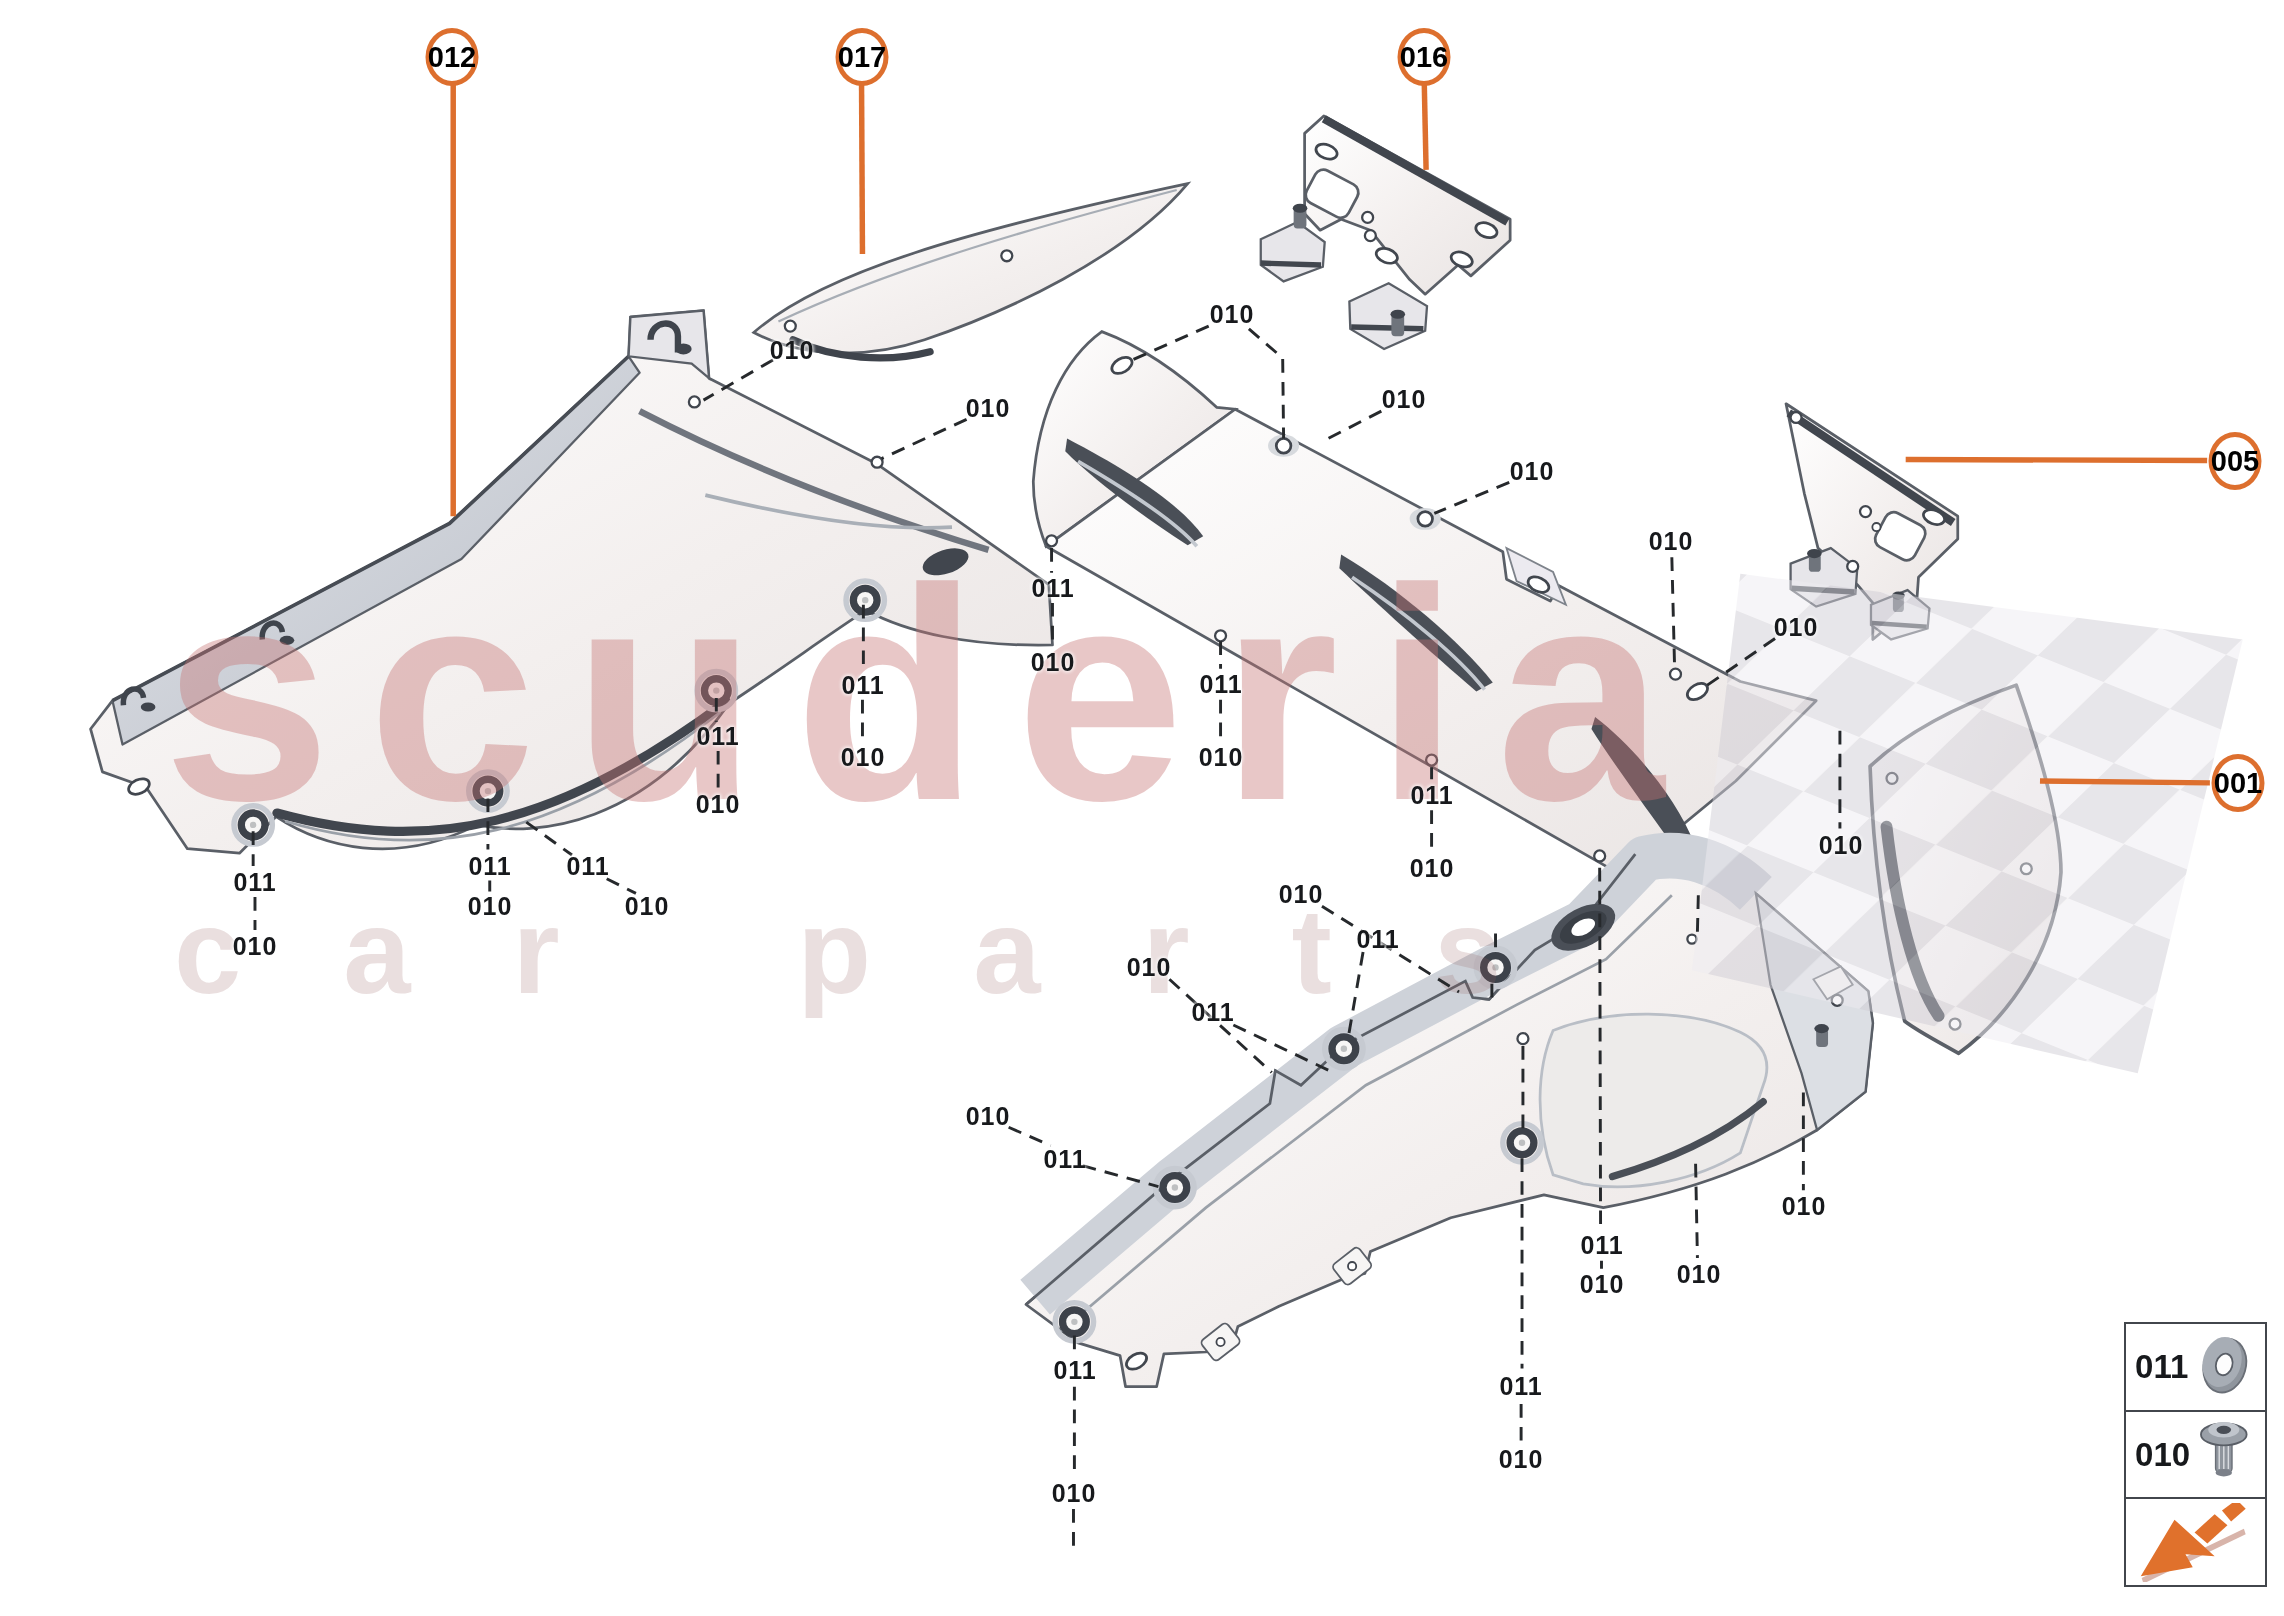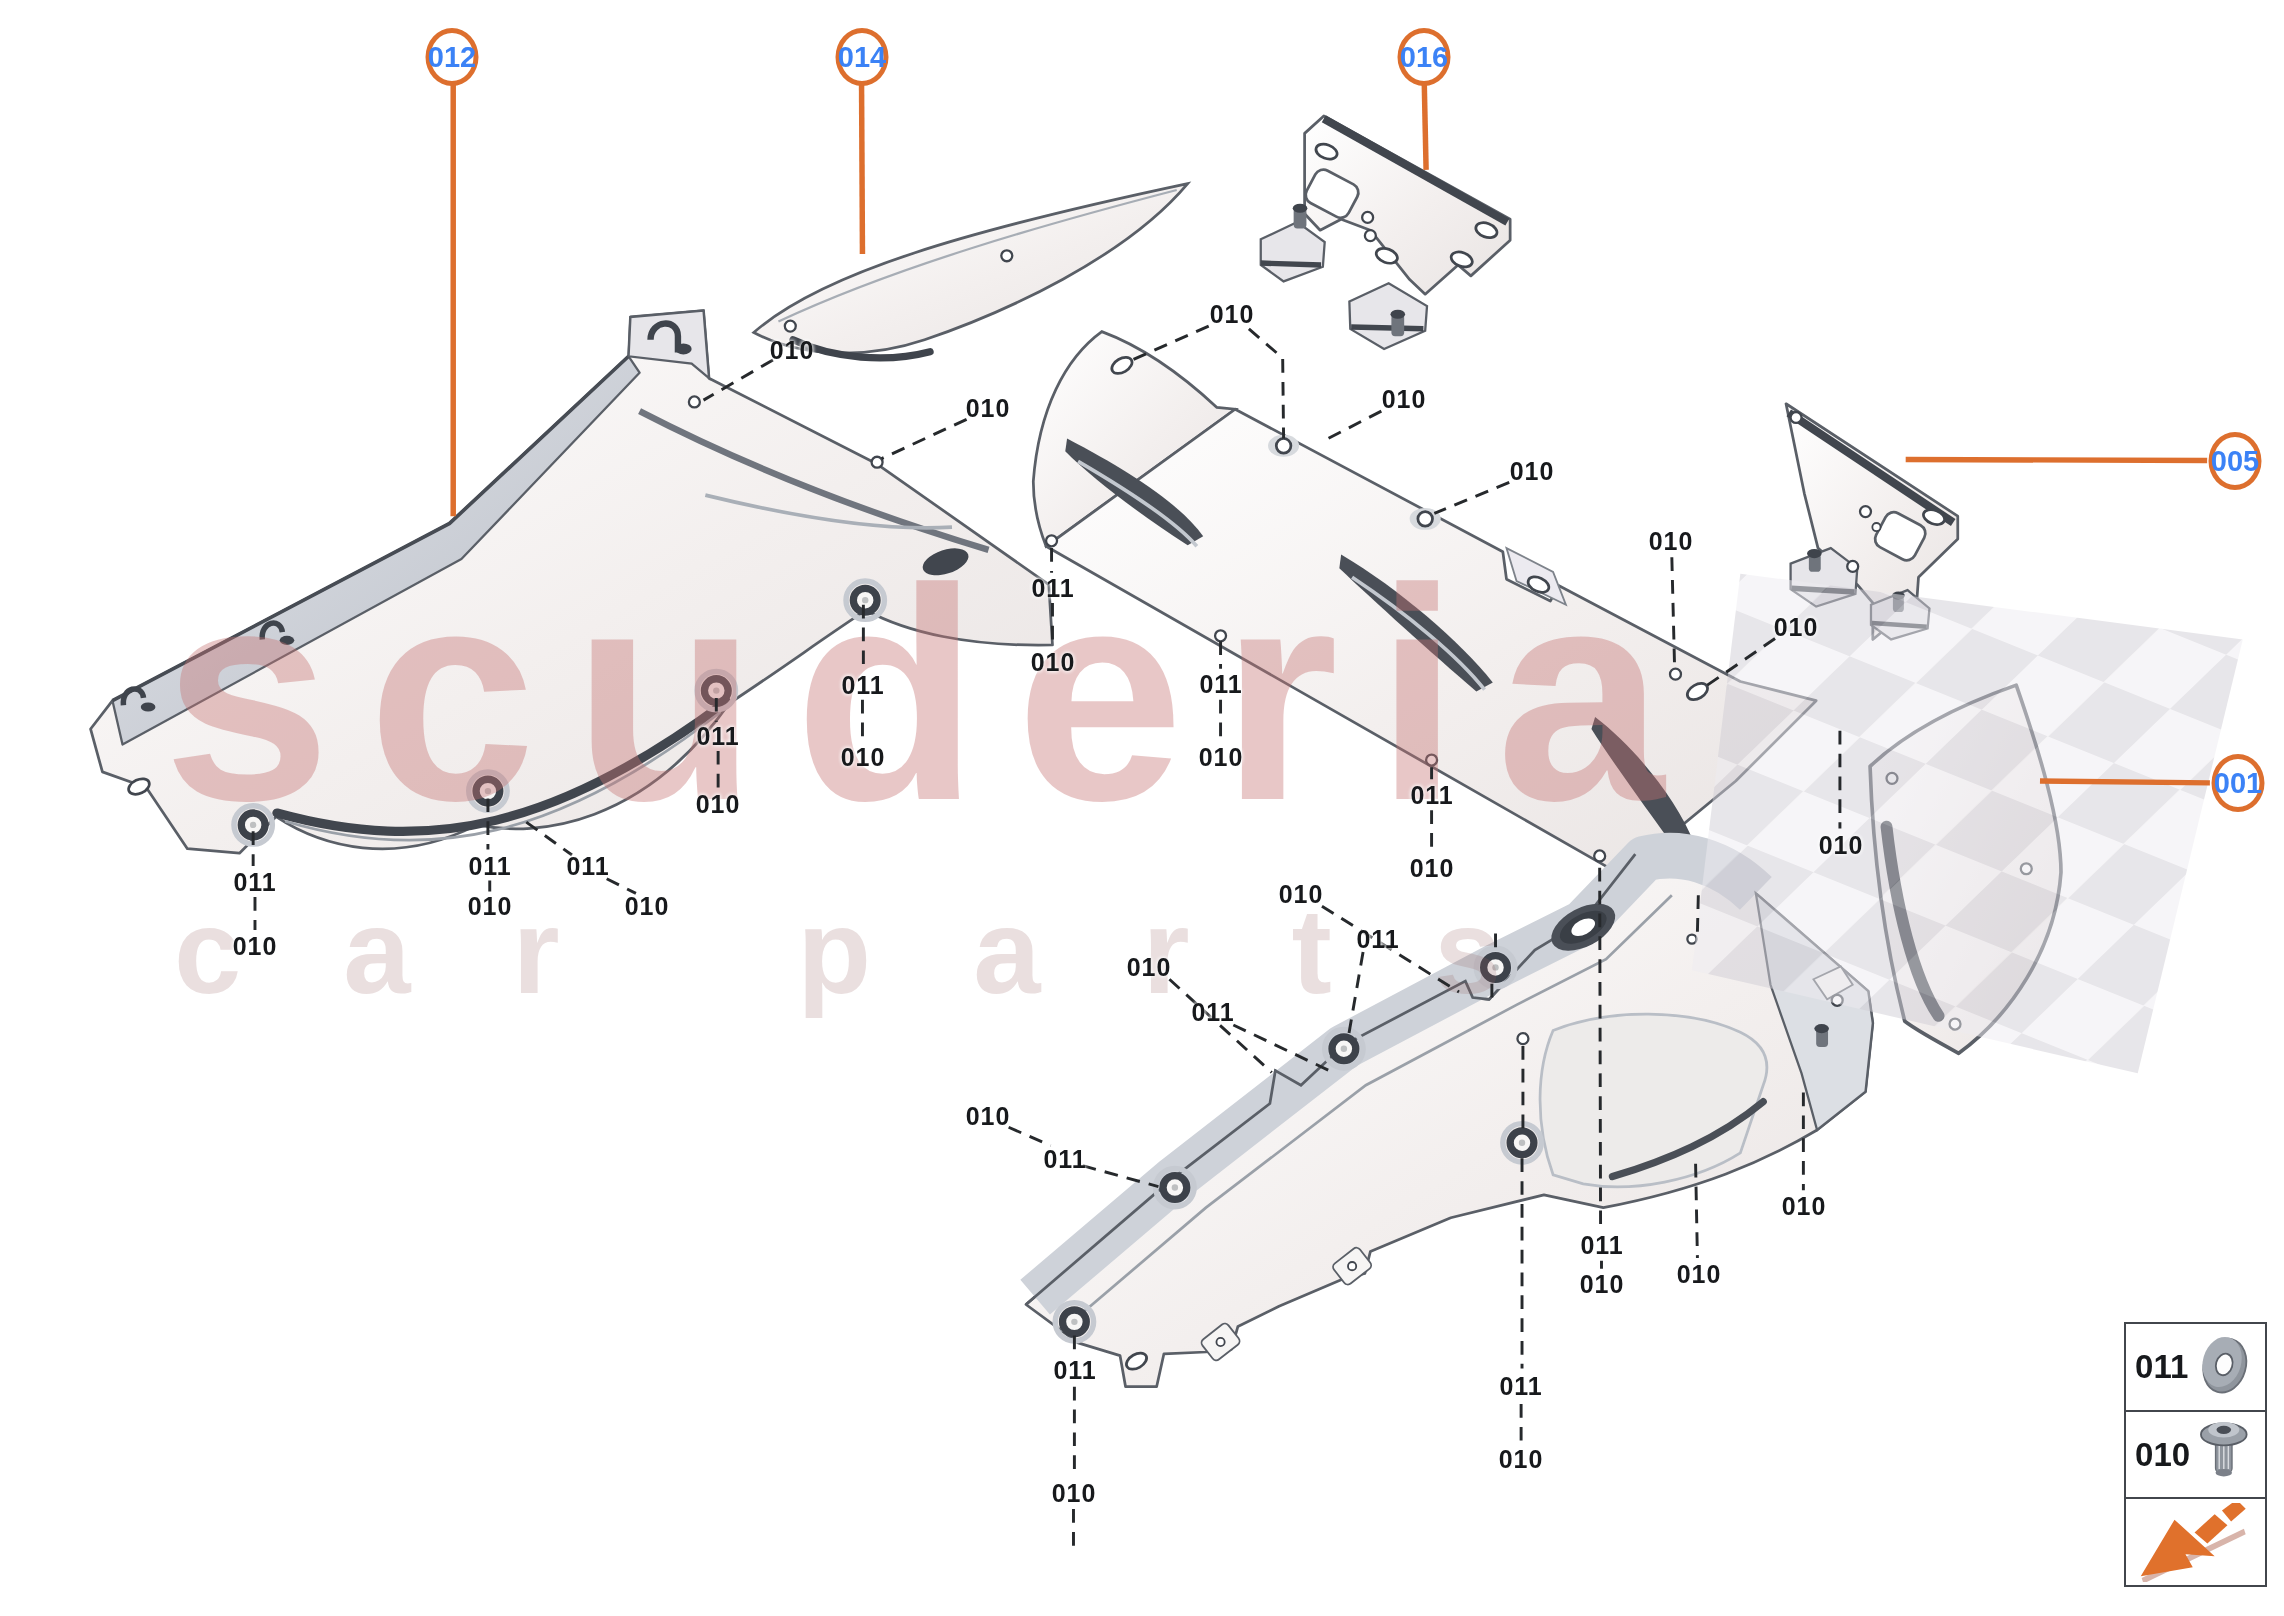--- a/index.html
+++ b/index.html
@@ -16,21 +16,21 @@
 
   
   .callout{position:absolute;transform:translate(-50%,-50%);font-weight:bold;font-size:25px;
            color:#17191c;letter-spacing:0.9px;white-space:nowrap;
            text-shadow:0 0 4.6px #fff,0 0 4.6px #fff;}
 
   
   .badge{position:absolute;width:53px;height:58px;transform:translate(-50%,-50%);
          border:5.5px solid #dd6f2e;border-radius:50%;background:#fff;display:flex;
          align-items:center;justify-content:center;box-sizing:border-box;}
-  .badge span{font-weight:bold;font-size:29px;color:#3b82f6;letter-spacing:0px;}
+  .badge span{font-weight:bold;font-size:29px;color:#000000;letter-spacing:0px;}
 
   
   .legend{position:absolute;left:2124px;top:1322px;width:143px;height:265px;
           border:2.7px solid #42464c;background:#fff;display:flex;flex-direction:column;box-sizing:border-box;}
   .legend .cell{flex:1;display:flex;align-items:center;justify-content:space-between;
           padding:0 9.1px;border-bottom:2.7px solid #42464c;box-sizing:border-box;}
   .legend .cell:last-child{border-bottom:none;justify-content:center;}
   .legend .code{font-weight:bold;font-size:33px;color:#17191c;}
 </style>
 </head>
@@ -335,21 +335,21 @@
       <div class="callout" style="left: 1521px; top: 1386px;">011</div>
       <div class="callout" style="left: 1521px; top: 1459px;">010</div>
     </div>
 
   <div>
 
   <div class="badge" style="left: 452px; top: 57px;">
         <span>012</span>
       </div>
       <div class="badge" style="left: 862px; top: 57px;">
-        <span>014</span>
+        <span>017</span>
       </div>
       <div class="badge" style="left: 1424px; top: 57px;">
         <span>016</span>
       </div>
       <div class="badge" style="left: 2235px; top: 461px;">
         <span>005</span>
       </div>
       <div class="badge" style="left: 2238px; top: 783px;">
         <span>001</span>
       </div>

